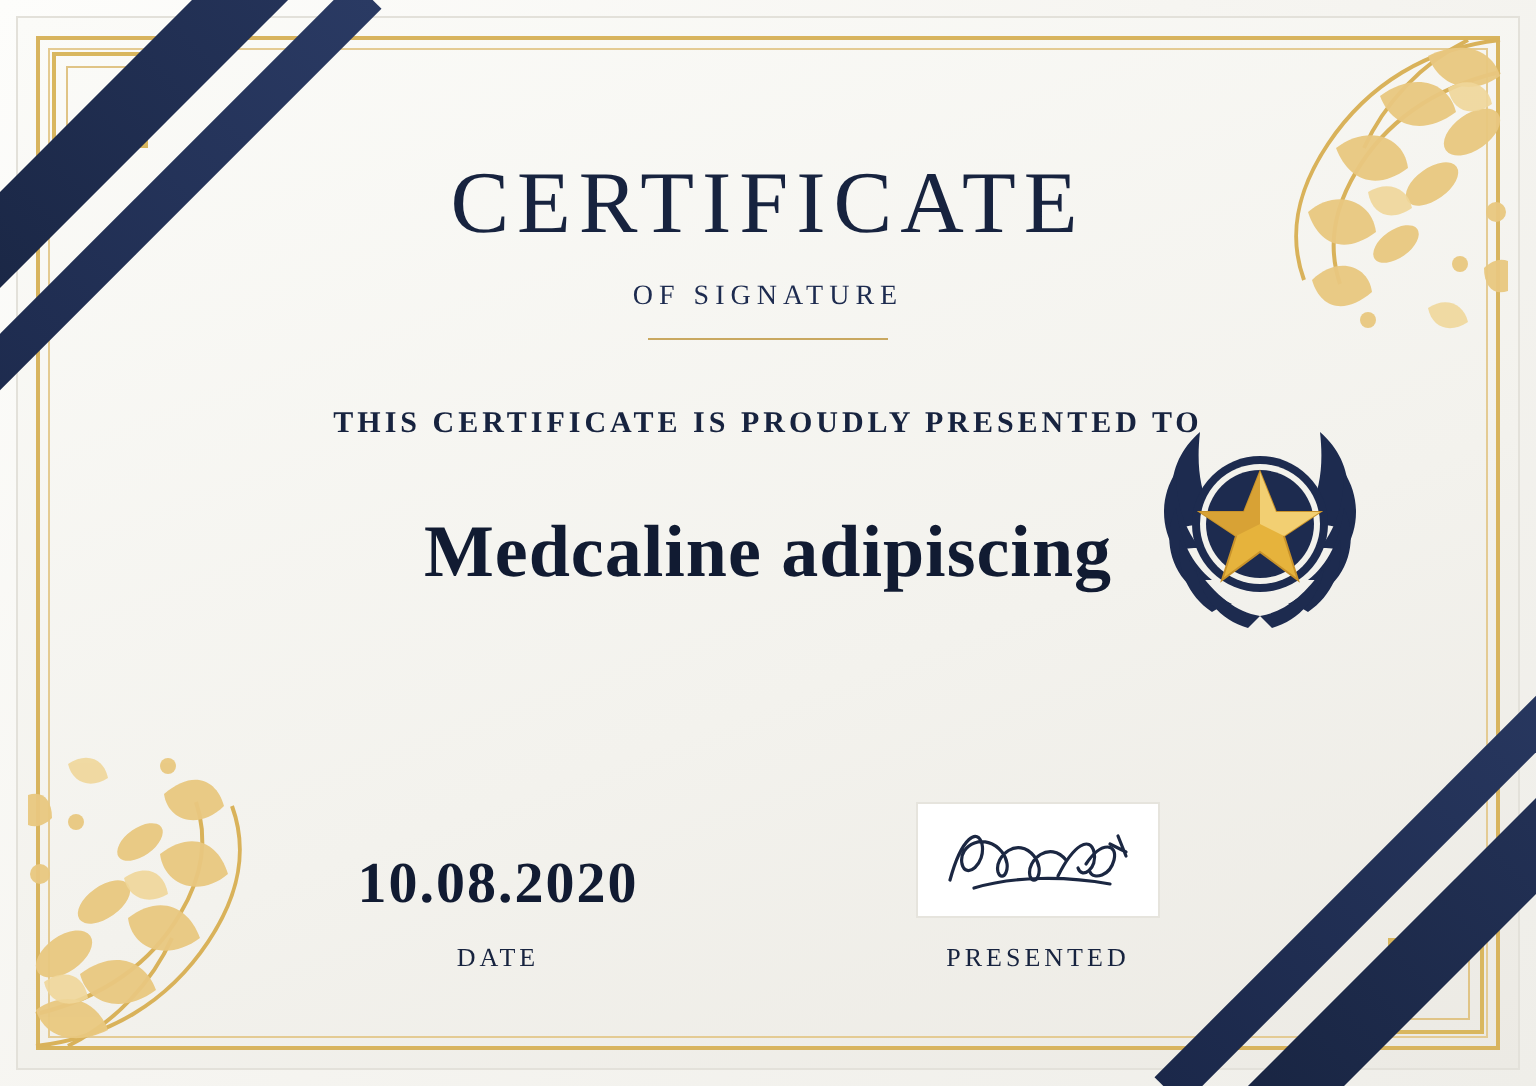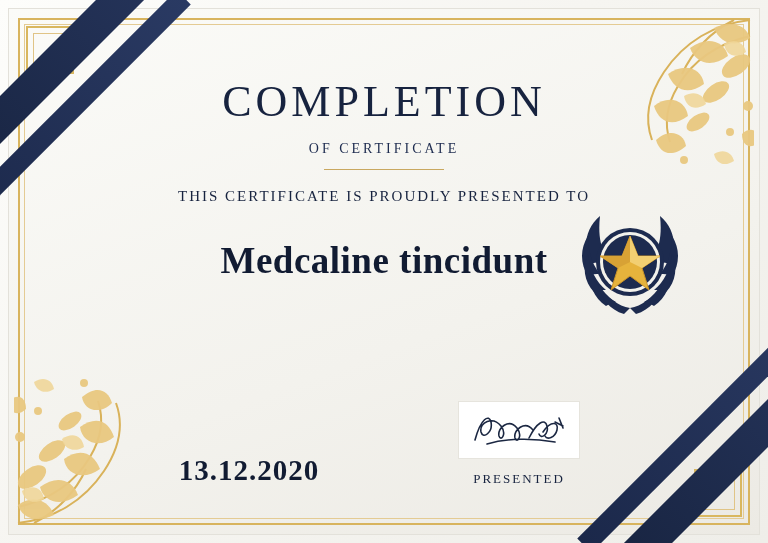--- a/index.html
+++ b/index.html
@@ -55,21 +55,21 @@
     font-size:44px;letter-spacing:4px;color:#17233f;
     font-family:"Liberation Serif", serif;font-weight:normal;
   }
   .subtitle{
     margin-top:14px;font-size:14px;letter-spacing:3px;color:#1d2b4f;
   }
   .rule{
     width:120px;height:1px;background:#c9a860;margin:12px auto 0;
   }
   .presented{
-    margin-top:18px;font-size:15px;letter-spacing:2px;color:#17233f;
+    margin-top:34px;font-size:15px;letter-spacing:2px;color:#17233f;font-weight:bold;
   }
   .recipient{
     margin-top:34px;font-size:37px;font-weight:bold;color:#111b32;
     letter-spacing:0.5px;
   }
   .body-text{
     margin:34px auto 0;width:470px;font-size:11px;line-height:1.55;color:#1b2742;
   }
   
   .signrow{
@@ -174,30 +174,31 @@
     <circle cx="60" cy="56" r="30" fill="#f3f2ec"></circle>
     <circle cx="60" cy="56" r="27" fill="#1d2b4f"></circle>
     <g>
       <polygon points="60,30 68,50 90,50 72,62 79,84 60,70 41,84 48,62 30,50 52,50" fill="#e6b33c" stroke="#c8922a" stroke-width="1"></polygon>
       <polygon points="60,30 68,50 90,50 72,62 60,56" fill="#f2cf72"></polygon>
       <polygon points="60,30 52,50 30,50 48,62 60,56" fill="#d8a235"></polygon>
     </g>
   </svg>
 
   <div class="content">
-    <div class="title">COMPLETION</div>
-    <div class="subtitle">OF CERTIFICATE</div>
+    <div class="title">CERTIFICATE</div>
+    <div class="subtitle">OF SIGNATURE</div>
     <div class="rule"></div>
     <div class="presented">THIS CERTIFICATE IS PROUDLY PRESENTED TO</div>
-    <div class="recipient">Medcaline tincidunt</div>
+    <div class="recipient">Medcaline adipiscing</div>
   </div>
 
   <div class="signrow">
     <div class="block">
-      <div class="date-val">13.12.2020</div>
+      <div class="date-val">10.08.2020</div>
+      <div class="label">DATE</div>
     </div>
     <div class="block">
       <div class="sig-card">
         <svg width="104" height="44" viewBox="0 0 104 44">
           <g fill="none" stroke="#1b2742" stroke-width="1.6" stroke-linecap="round">
             <path d="M8,32 C14,10 22,6 24,14 C26,24 16,32 14,24 C12,14 26,8 34,18 C40,26 34,34 32,28 C30,20 42,10 50,20 C56,28 50,36 48,30 C46,22 58,12 66,22"></path>
             <path d="M62,30 C70,14 78,10 80,18 C82,26 74,32 72,26"></path>
             <path d="M76,24 C84,12 92,14 90,22 C88,30 80,32 78,28"></path>
             <path d="M20,36 C40,30 66,30 88,34"></path>
             <path d="M88,14 l8,4 M92,10 l4,10"></path>

